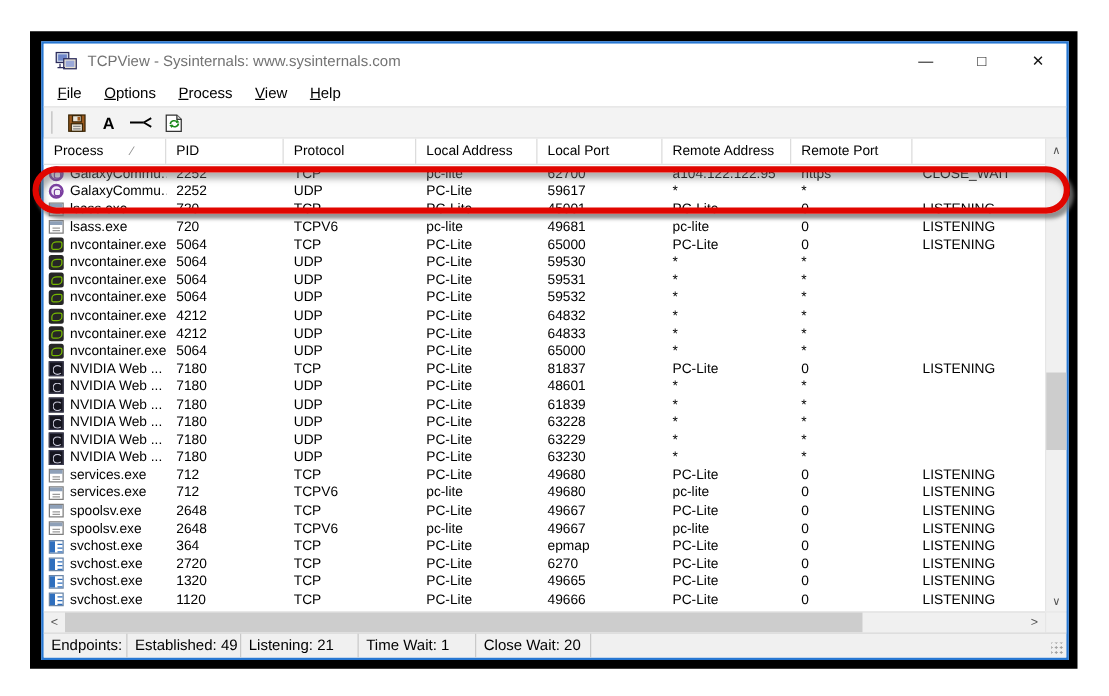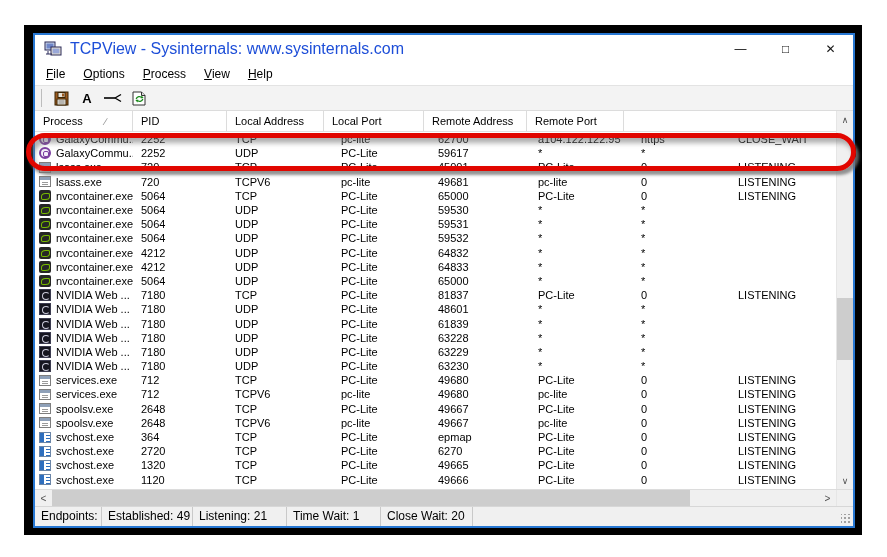--- a/index.html
+++ b/index.html
@@ -7,21 +7,21 @@
   #page { position:relative; width:887px; height:557px; background:#fff; }
 
   
   .frame { position:absolute; left:24px; top:25px; width:838px; height:510px; background:#000; }
   .window { position:absolute; left:33px; top:33px; width:822px; height:495px; background:#fff;
             border:2px solid #2777d2; display:flex; flex-direction:column; }
 
   
   .titlebar { height:27px; background:#fff; display:flex; align-items:center; flex:none; }
   .app-icon { width:18px; height:16px; margin:0 8px 0 9px; flex:none; }
-  .title-text { font-size:16px; color:#1d4ed8; white-space:nowrap; }
+  .title-text { font-size:12px; color:#737373; white-space:nowrap; }
   .win-controls { margin-left:auto; display:flex; height:100%; }
   .win-btn { width:45px; height:100%; display:flex; align-items:center; justify-content:center;
              font-size:12px; color:#111; cursor:default; }
 
   
   .menubar { height:23px; background:#fff; display:flex; align-items:center; padding-left:2px; flex:none; }
   .menu-item { font-size:12px; color:#000; padding:3px 9px; }
   .menu-item u { text-decoration:underline; }
 
   
@@ -157,20 +157,21 @@
             <path d="M5.4 11.4 l-2 -2.4 3 -.2 z" fill="#1b8a1b"></path>
           </svg>
         </div>
       </div>
 
     <div class="listview">
       <div class="list-main">
         <div class="header-row">
             <div class="hcell" style="width: 98px;"><span>Process</span><span class="sort-glyph">∕</span></div>
             <div class="hcell" style="width: 94px;"><span>PID</span></div>
+            <div class="hcell" style="width: 106px;"><span>Protocol</span></div>
             <div class="hcell" style="width: 97px;"><span>Local Address</span></div>
             <div class="hcell" style="width: 100px;"><span>Local Port</span></div>
             <div class="hcell" style="width: 103px;"><span>Remote Address</span></div>
             <div class="hcell" style="width: 97px;"><span>Remote Port</span></div>
           </div>
         <div class="rows-area">
             <div class="lrow">
               <div class="cell proc" style="width: 98px;">
                 <span class="picon icon-gog"></span>
                 <span class="ptext">GalaxyCommu...</span>

